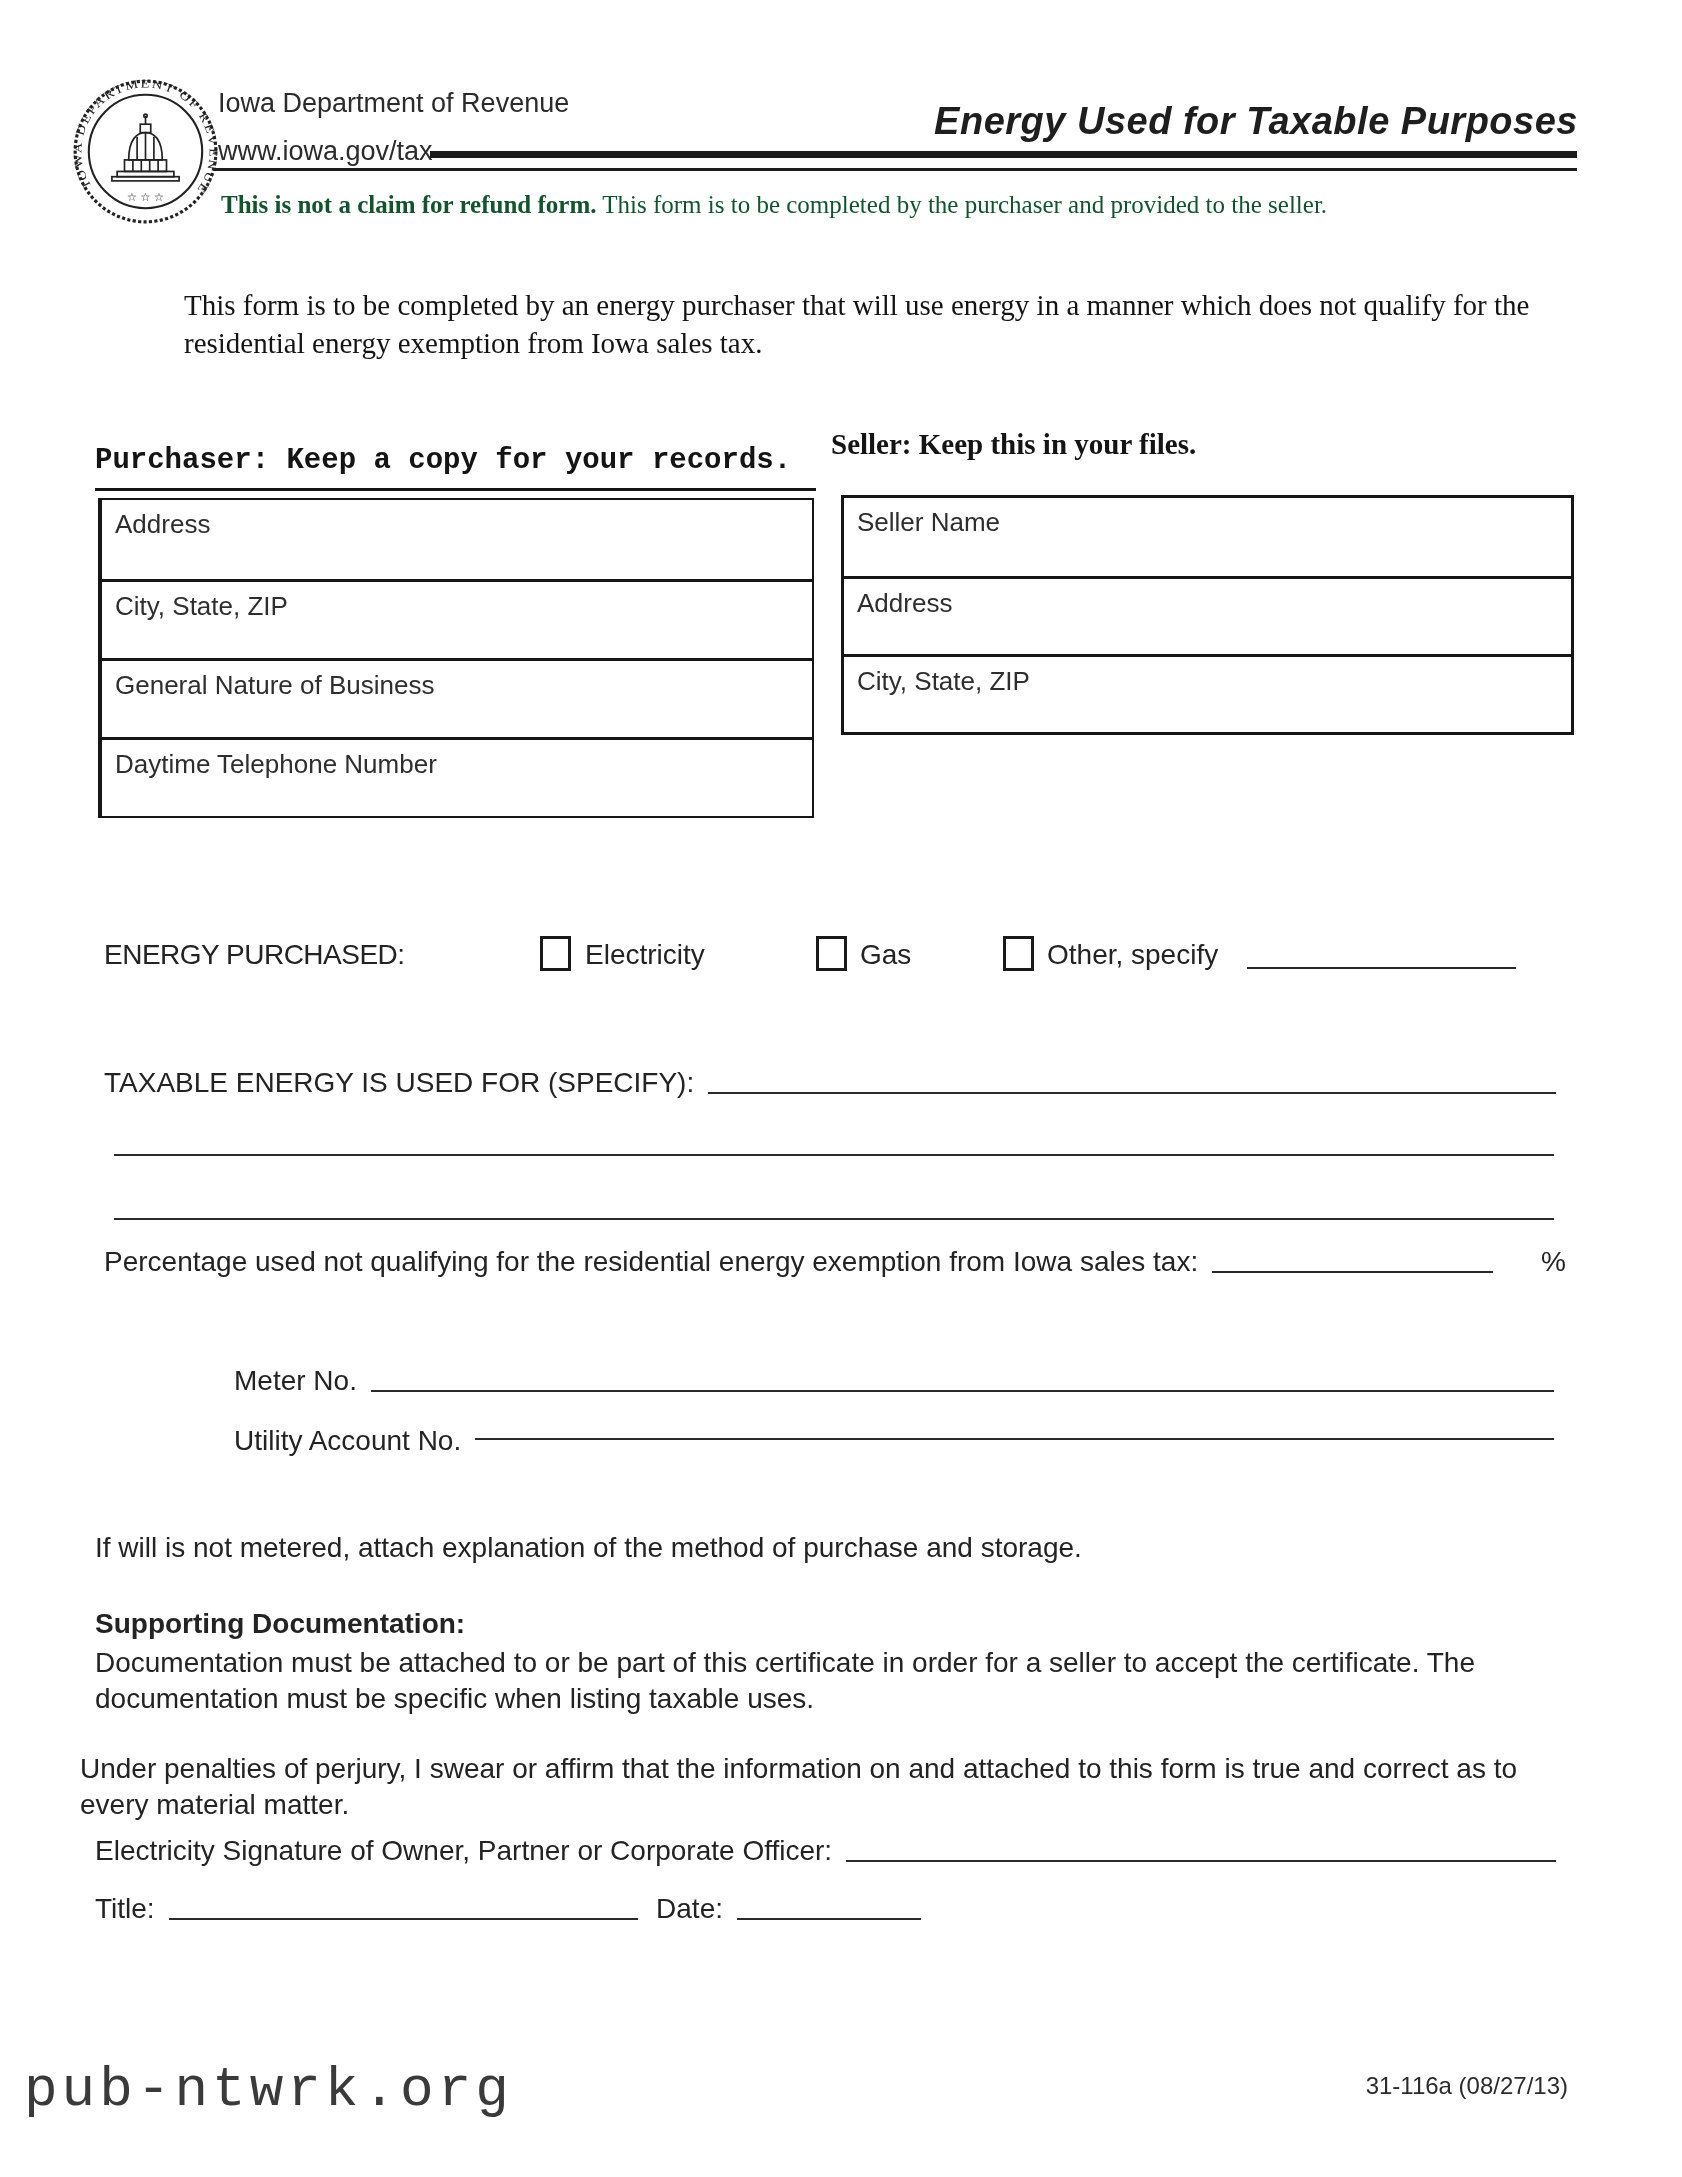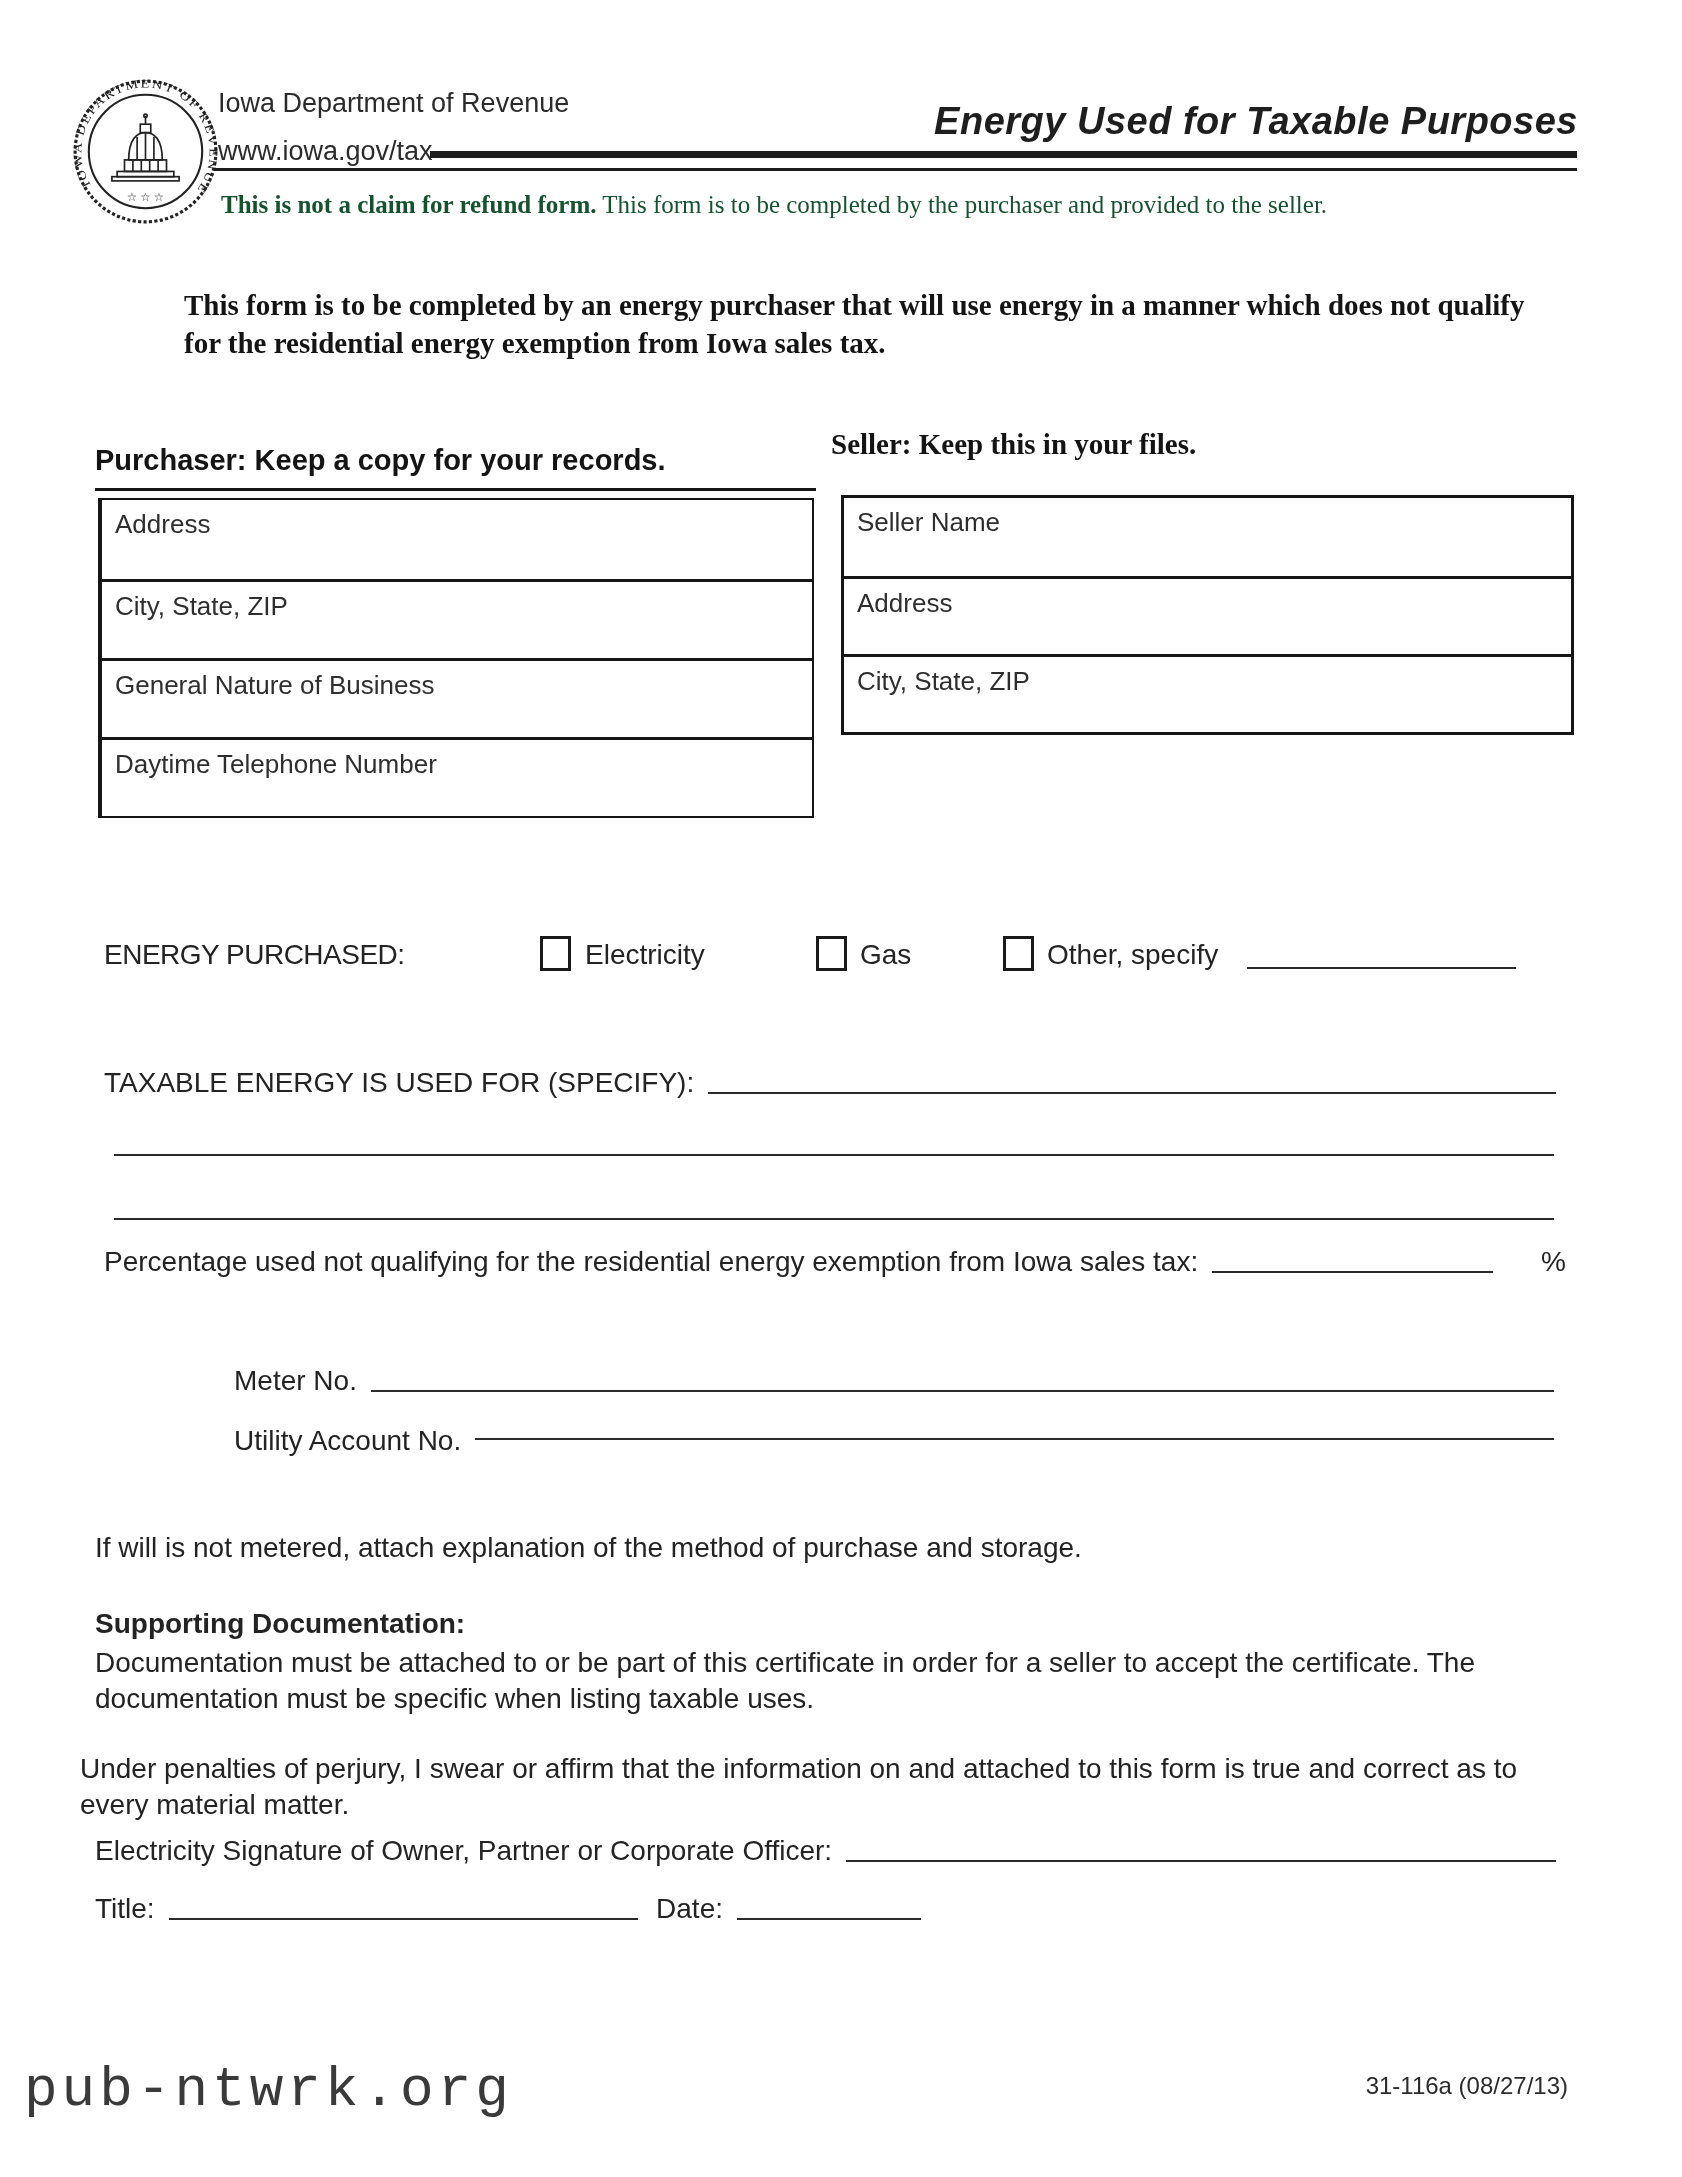--- a/index.html
+++ b/index.html
@@ -16,25 +16,25 @@
   .rule-thick { position:absolute; left:430px; top:151px; width:1147px; height:7px; background:#1c1c1c; }
   .form-title {
     position:absolute; left:597px; right:105px; top:100px; text-align:right;
     font-size:38px; font-weight:bold; font-style:italic; color:#1e1e1e;
     letter-spacing:0.5px;
   }
   .notice { position:absolute; left:221px; top:191px; font-family:"Liberation Serif", serif; font-size:25px; color:#14532d; }
   .notice b { font-weight:bold; }
   .intro {
     position:absolute; left:184px; top:287px; width:1383px;
-    font-family:"Liberation Serif", serif; font-weight:bold; font-size:29px;
+    font-family:"Liberation Serif", serif; font-weight:normal; font-size:29px;
     line-height:1.30; color:#141414;
   }
   
-  .purchaser-heading { position:absolute; left:95px;  top:444px; font-family:Liberation Sans, sans-serif; font-weight:bold; font-size:29px; color:#141414; }
+  .purchaser-heading { position:absolute; left:95px;  top:444px; font-family:Liberation Mono, monospace; font-weight:bold; font-size:29px; color:#141414; }
   .seller-heading    { position:absolute; left:831px; top:428px; font-family:"Liberation Serif", serif; font-weight:bold; font-size:29px; color:#141414; }
   .purchaser-topline { position:absolute; left:95px; top:488px; width:721px; height:3px; background:#161616; }
   .party-box { position:absolute; background:#fff; }
   .purchaser-box { left:98px;  top:498px; width:710px; border:2px solid #161616; border-left-width:4px; }
   .seller-box    { left:841px; top:495px; width:727px; border:3px solid #161616; }
   .field-row { border-top:3px solid #161616; padding:9px 0 0 13px; font-size:26px; color:#2e2e2e; box-sizing:border-box; }
   .field-row:first-child { border-top:none; }
   .purchaser-box .field-row { height:79px; }
   .seller-box    .field-row { height:78px; }
   

